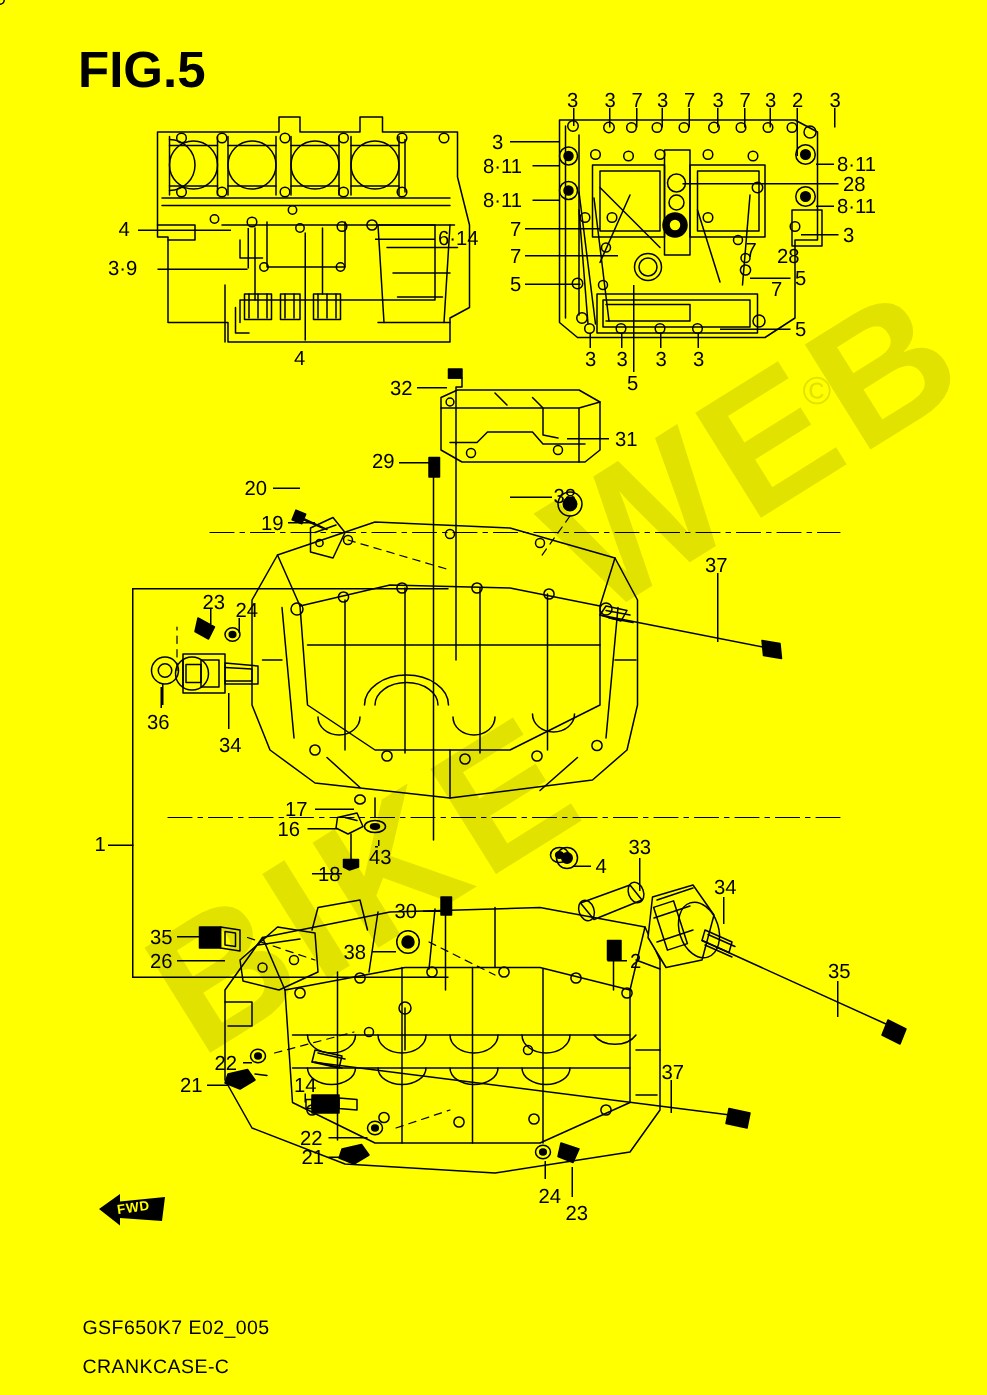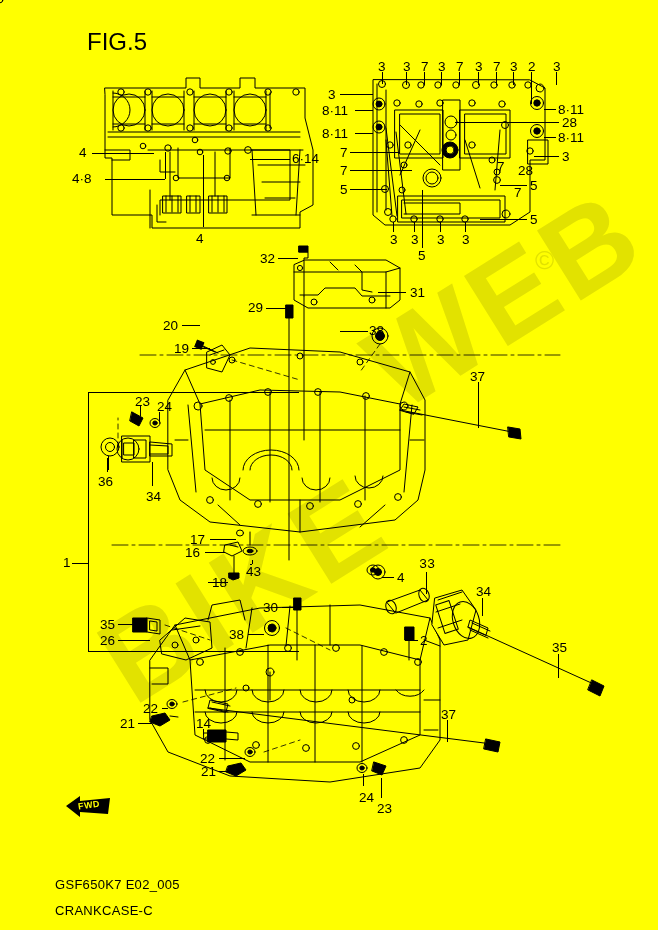--- a/index.html
+++ b/index.html
@@ -13,25 +13,24 @@
     height: 930px;
     background: #ffff00;
     font-family: "Liberation Sans", sans-serif;
     overflow: hidden;
   }
   
   .fig-title {
     position: absolute;
     left: 52px;
     top: 28px;
-    font-size: 24px;
-    font-weight: normal;
+    font-size: 34px;
+    font-weight: bold;
     color: #000000;
     letter-spacing: 0px;
-    margin-left: 35px;
   }
   .footer-line {
     position: absolute;
     left: 55px;
     font-size: 13px;
     color: #000000;
     letter-spacing: 0.3px;
   }
   #footer-code { top: 877px; }
   #footer-name { top: 903px; text-align: right; }
@@ -550,21 +549,21 @@
   <div class="lead h" style="left:219px; top:758px; width:26px;"></div>
   <div class="lead h" style="left:219px; top:771px; width:10px;"></div>
   <div class="lead v" style="left:363px; top:774px; height:12px;"></div>
   <div class="lead v" style="left:381px; top:778px; height:20px;"></div>
   <div class="lead v" style="left:140px; top:406px; height:10px;"></div>
   <div class="lead v" style="left:159px; top:412px; height:10px;"></div>
   <div class="lead h" style="left:250px; top:564px; width:2px;"></div>
 
   <div id="callout-container">
       <div class="callout" style="left: 79px; top: 146px;">4</div>
-      <div class="callout" style="left: 72px; top: 172px;">4·8</div>
+      <div class="callout" style="left: 72px; top: 172px;">3·9</div>
       <div class="callout" style="left: 292px; top: 152px;">6·14</div>
       <div class="callout" style="left: 196px; top: 232px;">4</div>
       <div class="callout" style="left: 378px; top: 60px;">3</div>
       <div class="callout" style="left: 403px; top: 60px;">3</div>
       <div class="callout" style="left: 421px; top: 60px;">7</div>
       <div class="callout" style="left: 438px; top: 60px;">3</div>
       <div class="callout" style="left: 456px; top: 60px;">7</div>
       <div class="callout" style="left: 475px; top: 60px;">3</div>
       <div class="callout" style="left: 493px; top: 60px;">7</div>
       <div class="callout" style="left: 510px; top: 60px;">3</div>
@@ -600,21 +599,21 @@
       <div class="callout" style="left: 135px; top: 395px;">23</div>
       <div class="callout" style="left: 157px; top: 400px;">24</div>
       <div class="callout" style="left: 98px; top: 475px;">36</div>
       <div class="callout" style="left: 146px; top: 490px;">34</div>
       <div class="callout" style="left: 63px; top: 556px;">1</div>
       <div class="callout" style="left: 190px; top: 533px;">17</div>
       <div class="callout" style="left: 185px; top: 546px;">16</div>
       <div class="callout" style="left: 188px; top: 576px; margin-left: 24px;">18</div>
       <div class="callout" style="left: 246px; top: 565px;">43</div>
       <div class="callout" style="left: 397px; top: 571px;">4</div>
-      <div class="callout" style="left: 419px; top: 558px; font-family: Liberation Mono, monospace;">33</div>
+      <div class="callout" style="left: 419px; top: 558px;">33</div>
       <div class="callout" style="left: 263px; top: 601px;">30</div>
       <div class="callout" style="left: 420px; top: 634px;">2</div>
       <div class="callout" style="left: 476px; top: 585px;">34</div>
       <div class="callout" style="left: 552px; top: 641px;">35</div>
       <div class="callout" style="left: 229px; top: 628px;">38</div>
       <div class="callout" style="left: 100px; top: 618px;">35</div>
       <div class="callout" style="left: 100px; top: 634px;">26</div>
       <div class="callout" style="left: 441px; top: 708px;">37</div>
       <div class="callout" style="left: 143px; top: 702px;">22</div>
       <div class="callout" style="left: 120px; top: 717px;">21</div>

